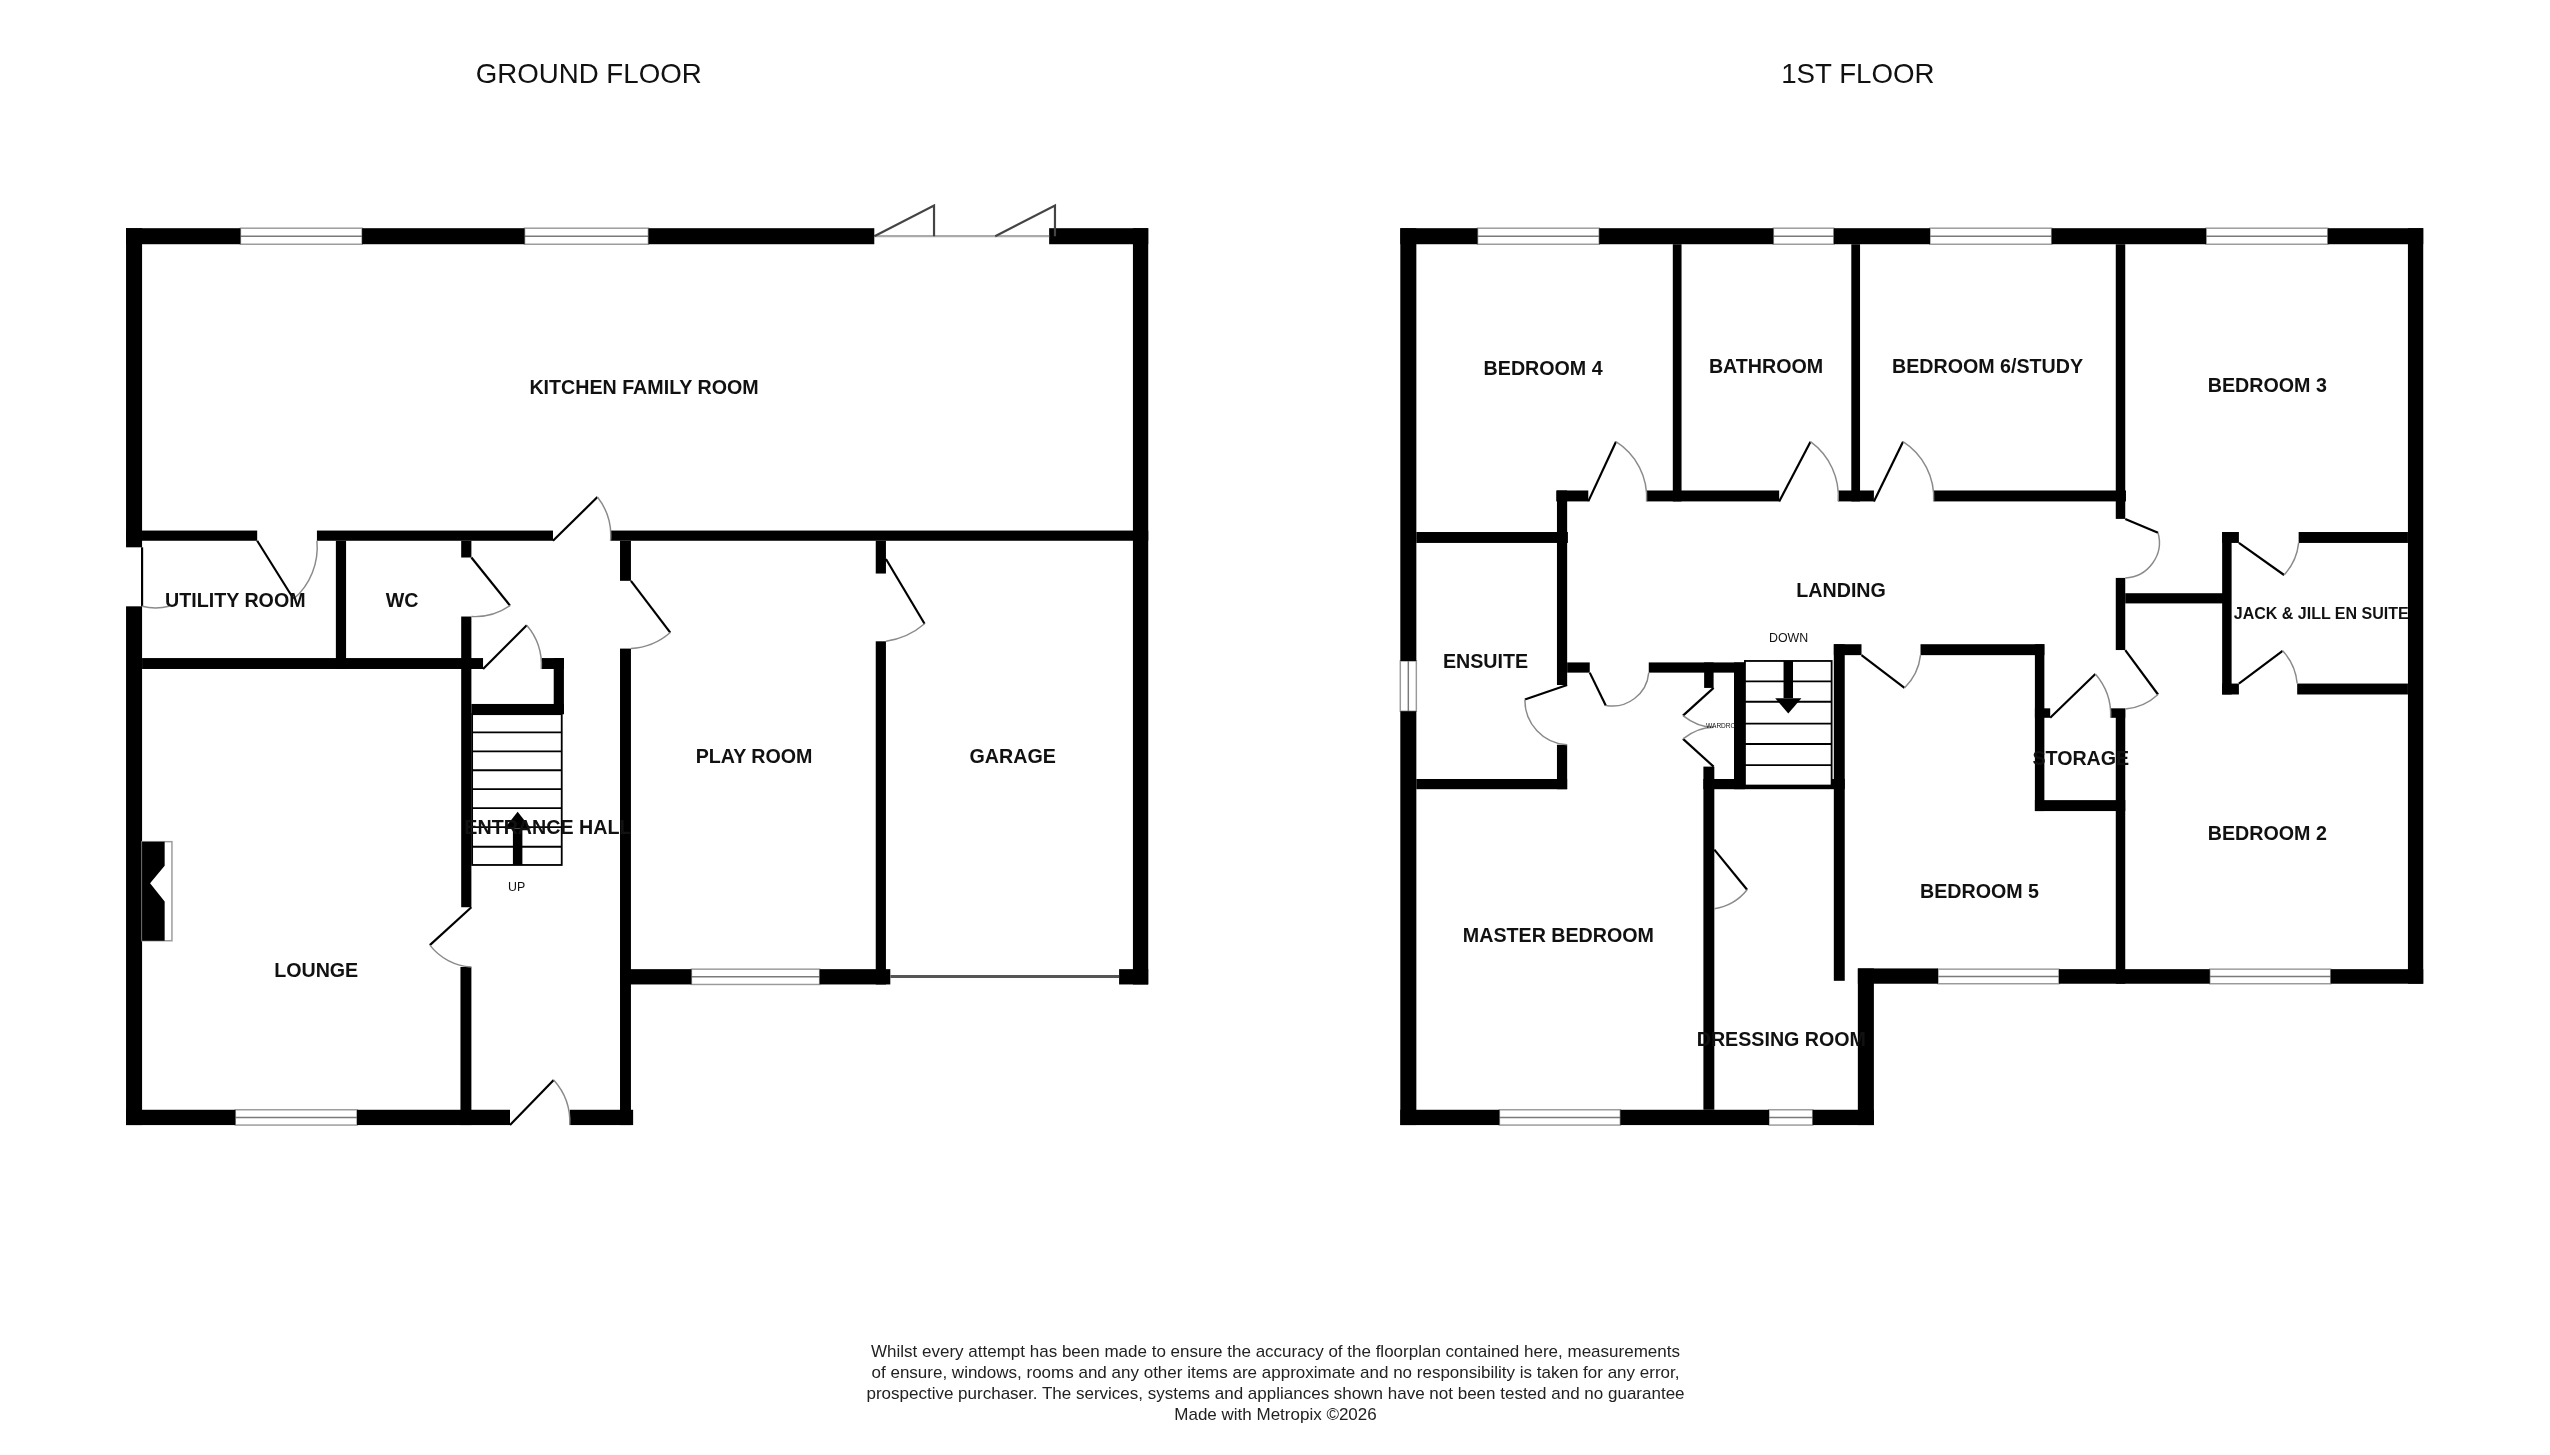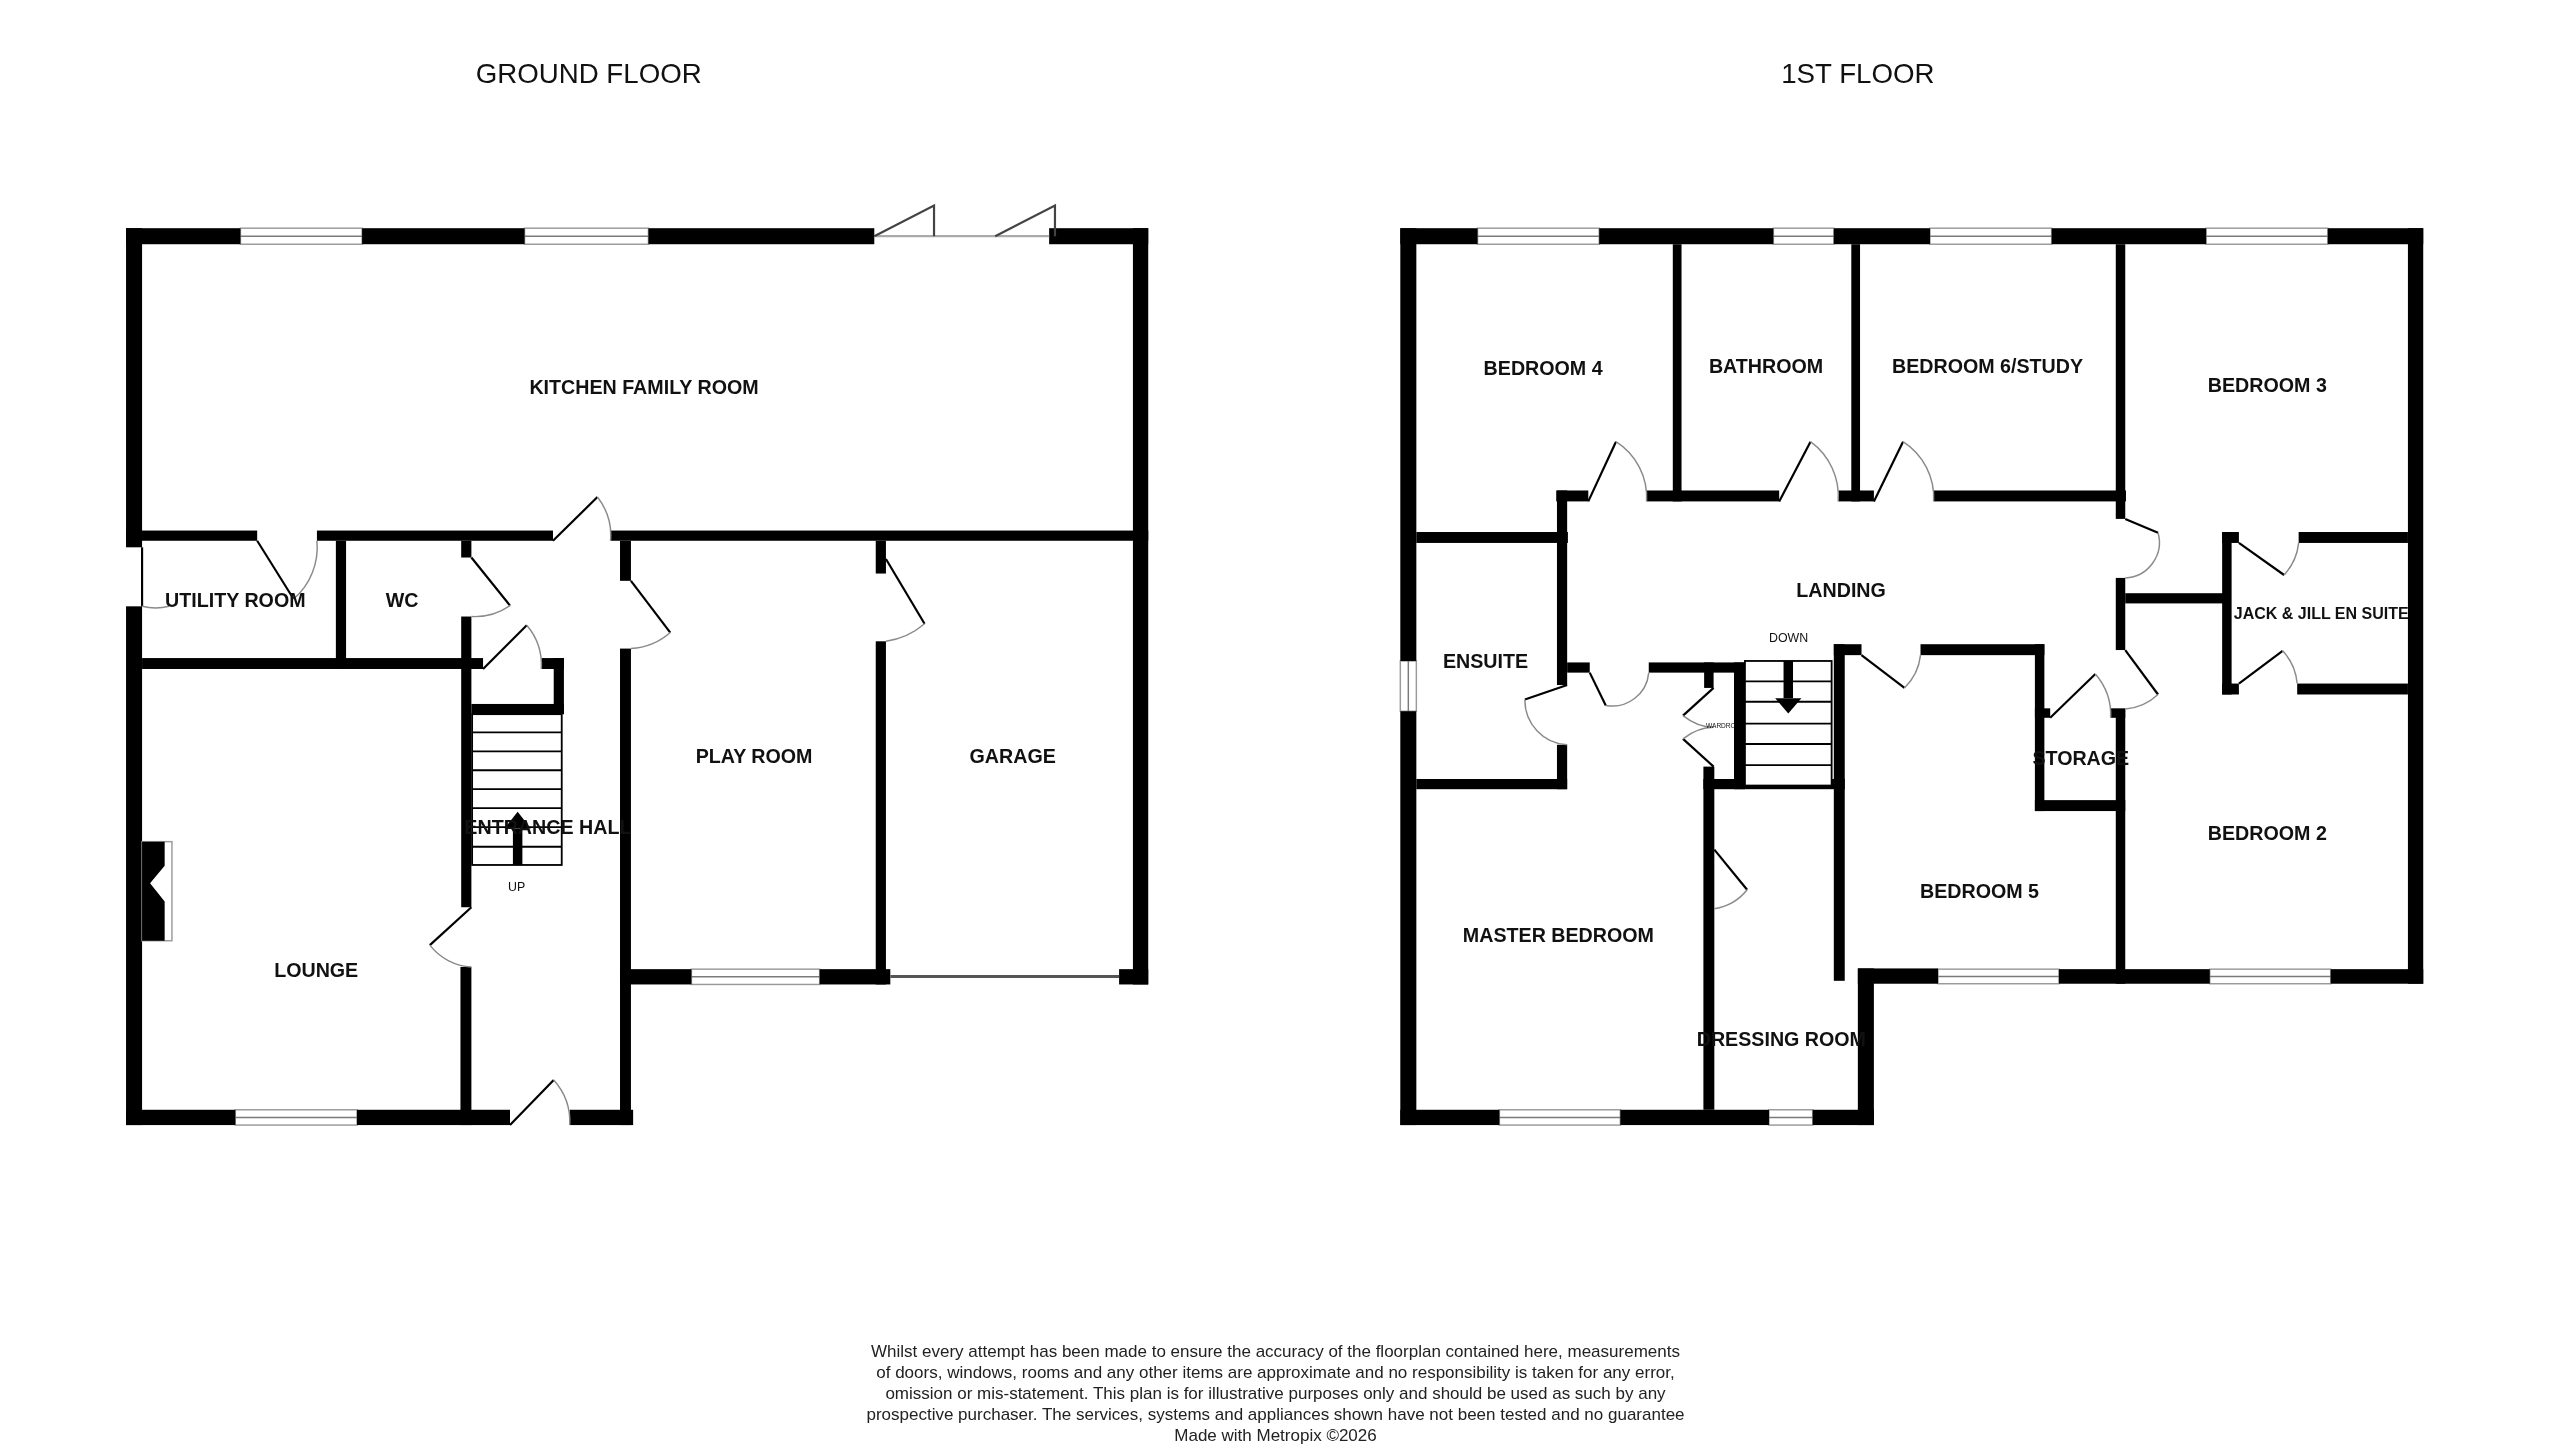--- a/index.html
+++ b/index.html
@@ -332,18 +332,17 @@
         <text x="2139" y="1285" class="room-label">MASTER BEDROOM</text>
         <text x="2445" y="1428" class="room-label">DRESSING ROOM</text>
         <text x="2362" y="997" class="room-label tiny">WARDRO</text>
         <text x="2455" y="876" class="stair-label">DOWN</text>
       </g>
   </g>
 </svg>
 
 <div id="disclaimer">
   <p>Whilst every attempt has been made to ensure the accuracy of the floorplan contained here, measurements</p>
-  <p>of doors, windows, rooms and any other items are approximate and no responsibility is taken for any error,</p>
-  <p>omission or mis-statement. This plan is for illustrative purposes only and should be used as such by any</p>
+  <p>of ensure, windows, rooms and any other items are approximate and no responsibility is taken for any error,</p>
   <p>prospective purchaser. The services, systems and appliances shown have not been tested and no guarantee</p>
   <p>Made with Metropix ©2026</p>
 </div>
 
 
 </body></html>

